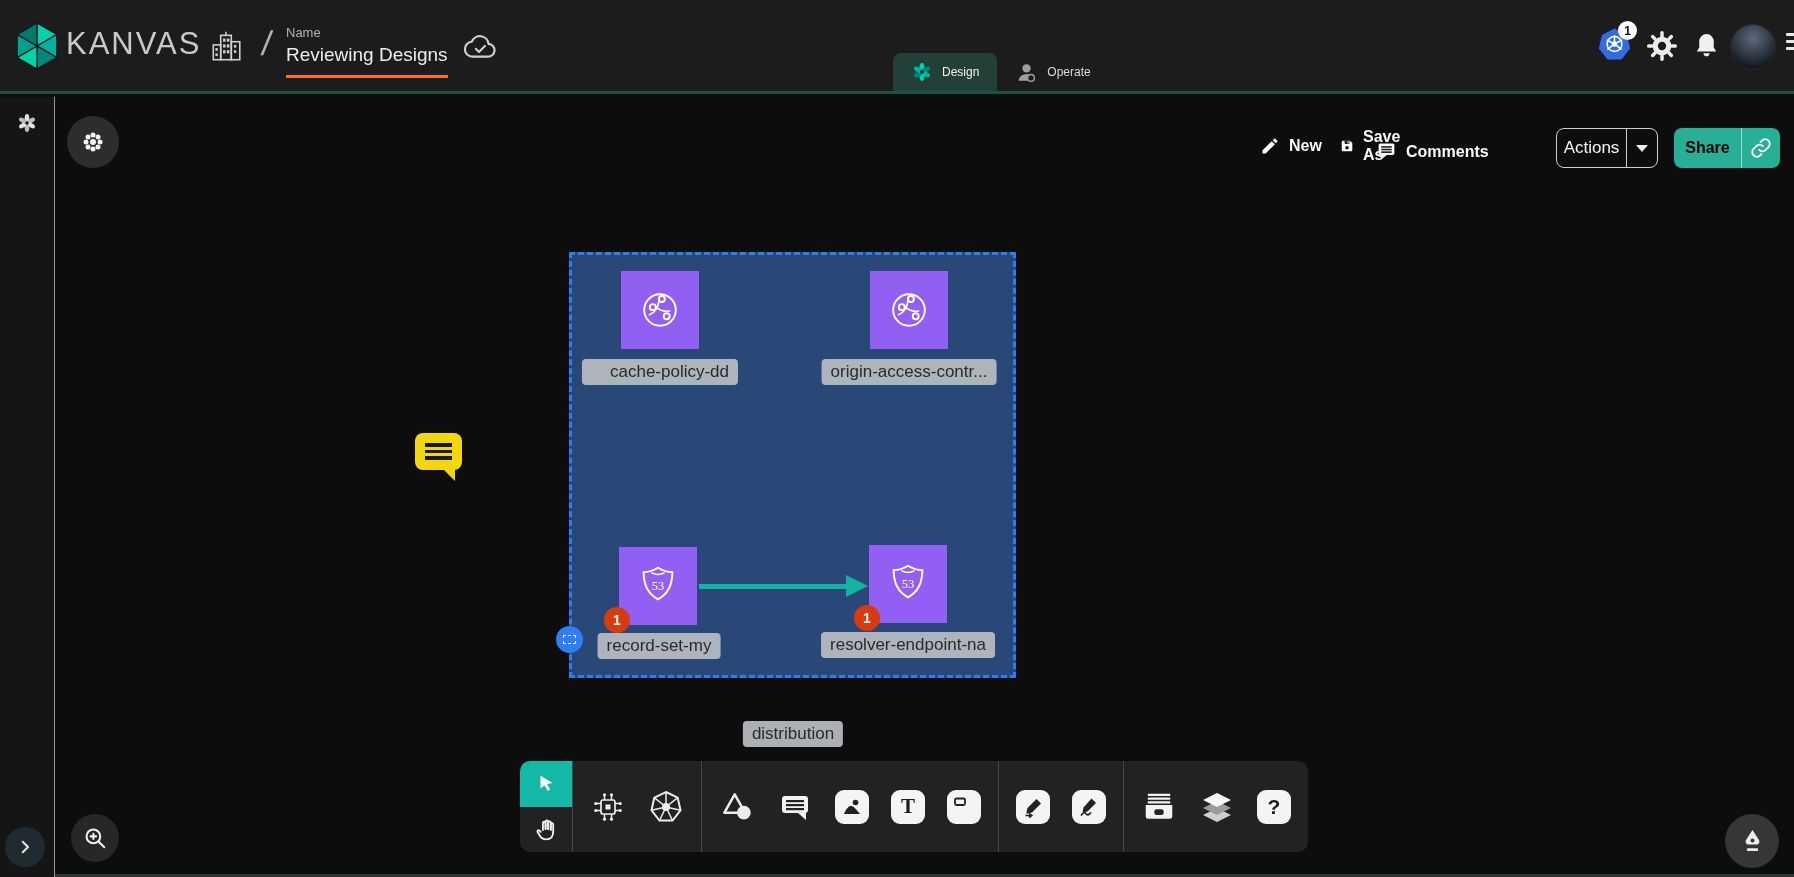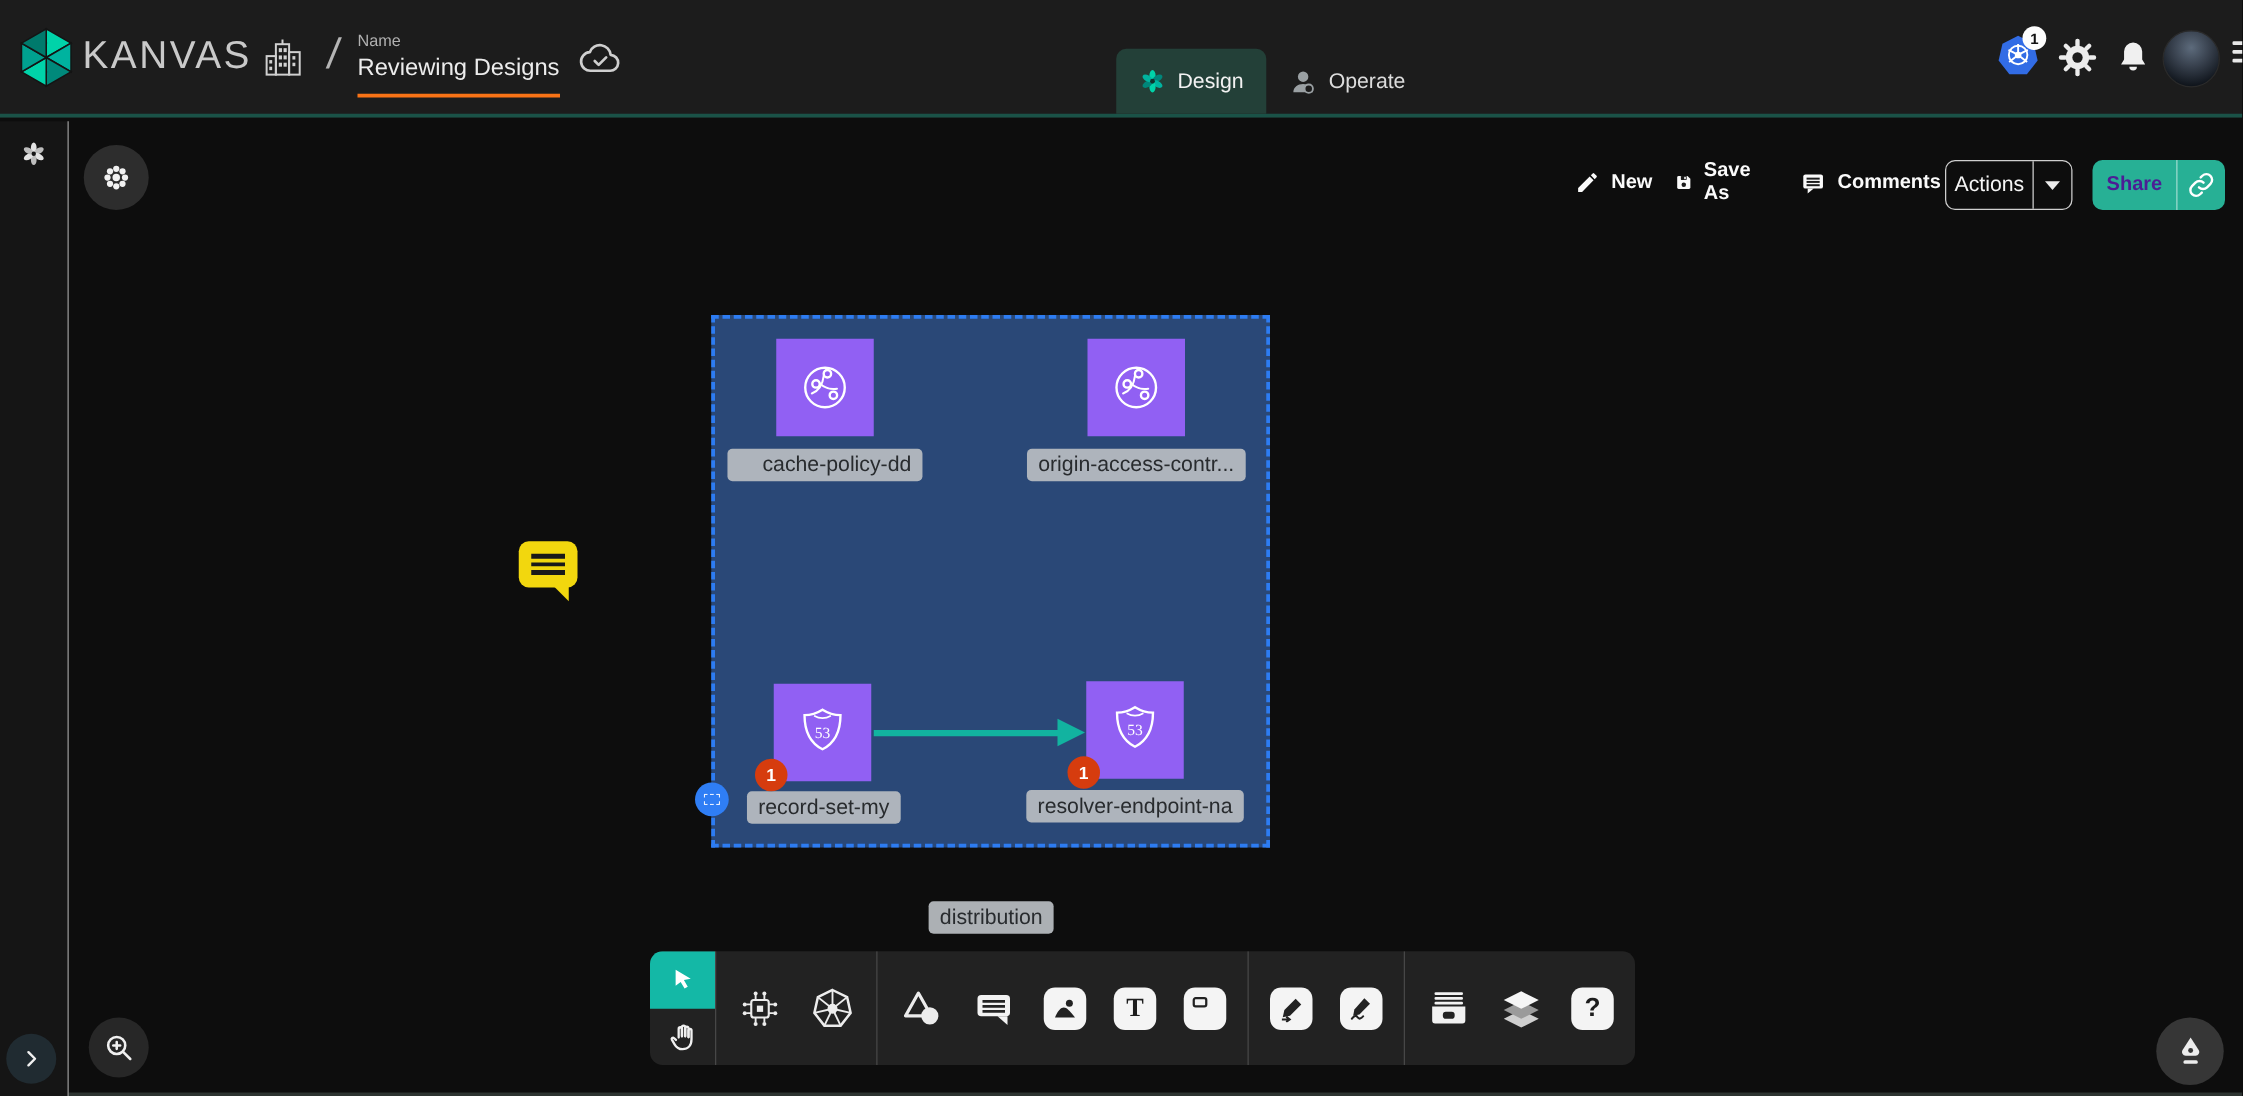--- a/index.html
+++ b/index.html
@@ -17,22 +17,22 @@
   .crumb-slash { position:absolute; left:262px; top:24px; font-size:34px; font-weight:300;
     color:#b5b5b5; transform:skewX(-8deg); }
   .name-wrap { position:absolute; left:286px; top:25px; }
   .name-label { font-size:13px; color:#b0b0b0; margin-bottom:2px; }
   .name-input { width:162px; background:transparent; border:none; outline:none;
     border-bottom:3px solid #f97316; color:#ececec; font-size:19px; padding:2px 0 9px 0;
     font-family:"Liberation Sans", sans-serif; }
   .cloud-icon { position:absolute; left:462px; top:30px; }
 
   .tabs { position:absolute; bottom:0; left:893px; display:flex; align-items:flex-end; }
-  .tab { height:52px; display:flex; align-items:center; gap:9px; padding:0 18px;
-    font-size:17px; color:#f2f2f2; cursor:pointer; }
+  .tab { height:38px; display:flex; align-items:center; gap:9px; padding:0 18px;
+    font-size:12px; color:#f2f2f2; cursor:pointer; }
   .tab.active { background:#234038; border-radius:8px 8px 0 0; }
   .tab.inactive { color:#dcdcdc; }
   .k8s-wrap { position:absolute; left:1596px; top:26px; width:40px; height:40px; }
   .k8s-badge { position:absolute; left:22px; top:-5px; width:19px; height:19px; border-radius:50%;
     background:#fdfdfd; color:#111; font-size:12px; font-weight:bold; display:flex;
     align-items:center; justify-content:center; }
   .gear-btn { position:absolute; left:1646px; top:30px; }
   .bell-btn { position:absolute; left:1692px; top:30px; }
   .avatar { position:absolute; left:1730px; top:24px; width:46px; height:46px; border-radius:50%;
     background:radial-gradient(circle at 50% 30%, #5d6b7c 0%, #39424f 38%, #10151c 80%);
@@ -53,33 +53,33 @@
   .zoom-btn { position:absolute; left:71px; top:814px; width:48px; height:48px; border-radius:50%;
     background:#272727; display:flex; align-items:center; justify-content:center; cursor:pointer; z-index:20; }
   .pen-fab { position:absolute; left:1725px; top:814px; width:54px; height:54px; border-radius:50%;
     background:#363636; display:flex; align-items:center; justify-content:center; cursor:pointer; z-index:20; }
   .bottom-edge { position:absolute; left:0; right:0; bottom:0; height:3px; background:#2d3431; }
 
   
   .design-toolbar { position:absolute; top:0; z-index:20; }
   .txt-btn { position:absolute; top:131px; display:flex; align-items:center; gap:9px;
     color:#fafafa; font-size:16px; font-weight:600; cursor:pointer; height:30px; }
-  .btn-new { left:1260px; } .btn-saveas { left:1340px; } .btn-comments { left:1440px; }
+  .btn-new { left:1260px; } .btn-saveas { left:1340px; } .btn-comments { left:1376px;align-items:flex-end; }
   .actions-btn { position:absolute; left:1556px; top:128px; width:102px; height:40px;
     border:1px solid #cfcfcf; border-radius:8px; display:flex; align-items:stretch;
     color:#f5f5f5; cursor:pointer; }
   .actions-label { flex:1; display:flex; align-items:center; justify-content:center; font-size:17px; }
   .actions-div { width:1px; background:#cfcfcf; }
   .actions-caret { width:30px; display:flex; align-items:center; justify-content:center; }
   .caret-down { width:0; height:0; border-left:6px solid transparent; border-right:6px solid transparent;
     border-top:7px solid #ececec; }
   .share-btn { position:absolute; left:1674px; top:128px; width:106px; height:40px; background:#27b095;
     border-radius:8px; display:flex; align-items:stretch; cursor:pointer; }
   .share-label { flex:1; display:flex; align-items:center; justify-content:center;
-    color:#4c1d95; font-size:16px; font-weight:600; }
+    color:#000000; font-size:16px; font-weight:600; }
   .share-div { width:1px; background:rgba(255,255,255,.55); }
   .share-link { width:38px; display:flex; align-items:center; justify-content:center; }
 
   
   .selection-box { position:absolute; left:569px; top:252px; width:447px; height:426px;
     background:rgba(45,76,126,0.94); border:3px dashed #2d7cf2; z-index:5; }
   .node { position:absolute; width:78px; height:78px; background:#9160f3; display:flex;
     align-items:center; justify-content:center; z-index:8; cursor:pointer; }
   .node-cache { left:621px; top:271px; } .node-origin { left:870px; top:271px; }
   .node-record { left:619px; top:547px; } .node-resolver { left:869px; top:545px; }

